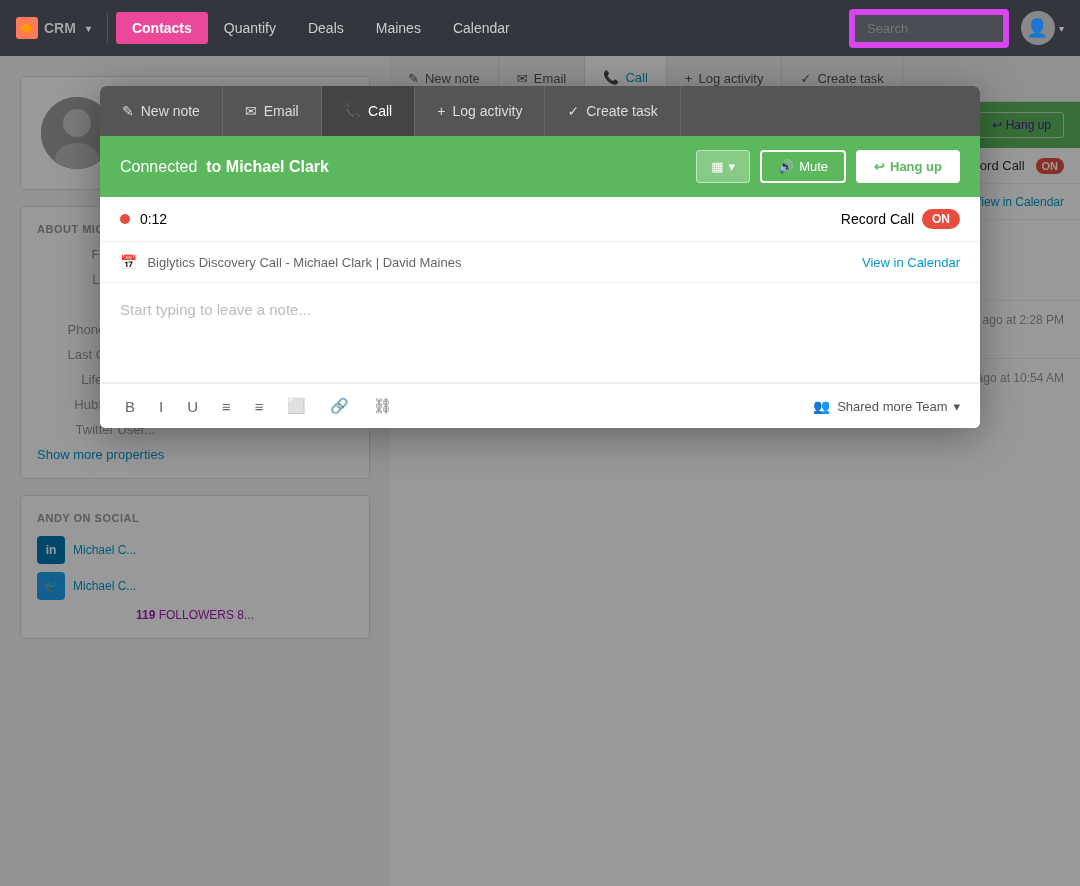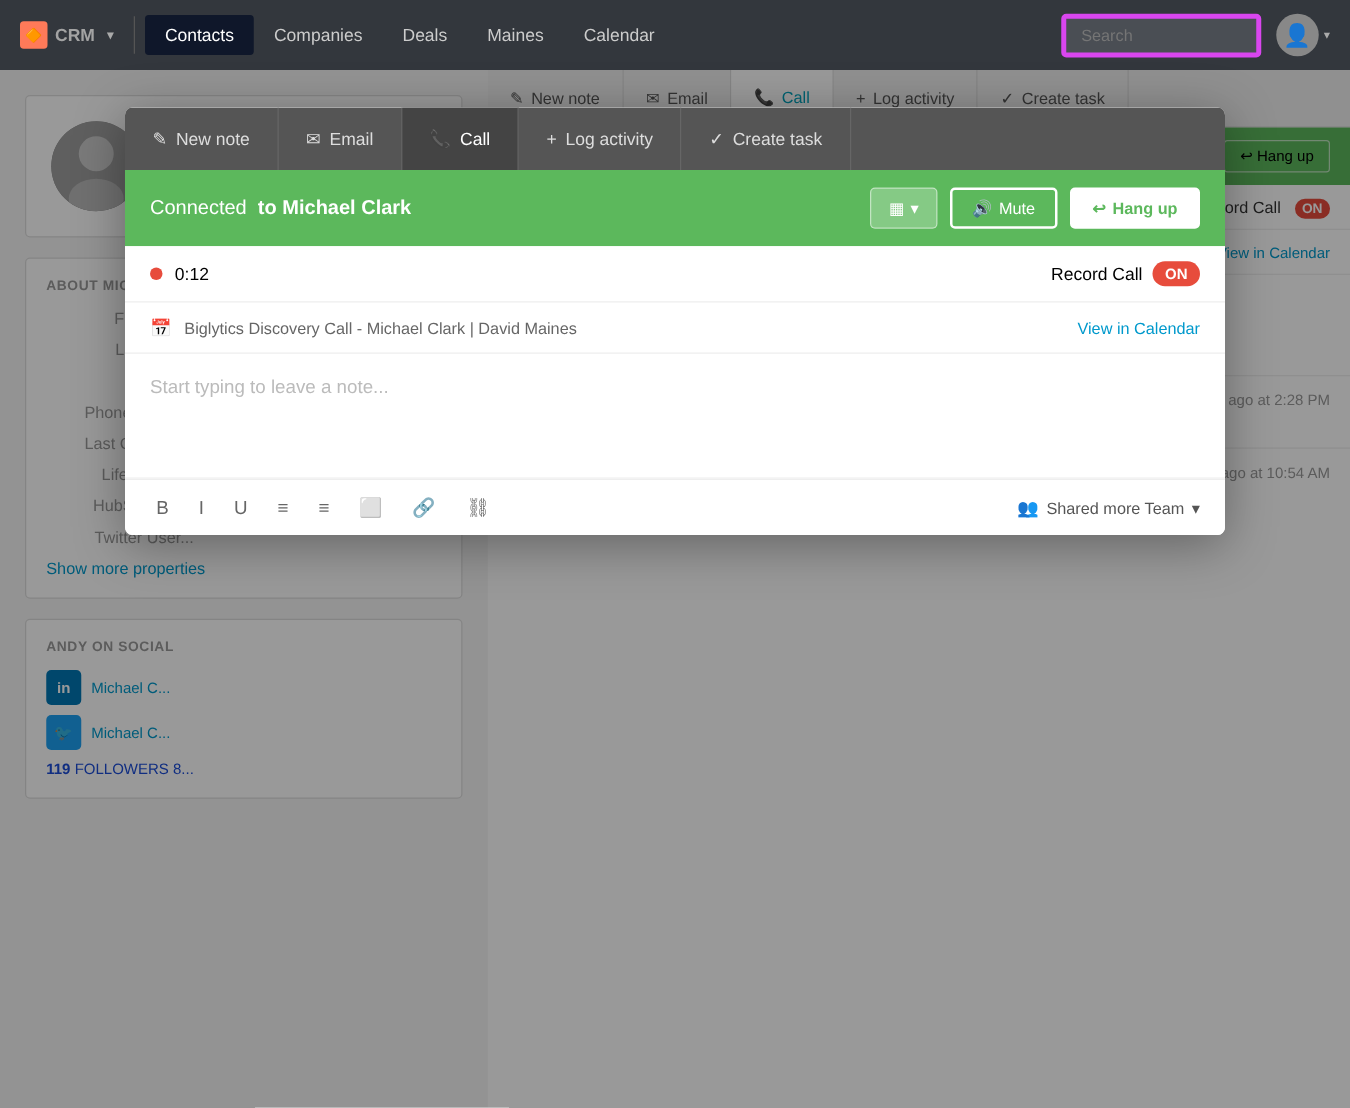--- a/index.html
+++ b/index.html
@@ -43,25 +43,25 @@
     .nav-dropdown-arrow { color: #aaa; font-size: 10px; margin-left: 4px; }
     .nav-divider { width: 1px; height: 30px; background: #555; margin: 0 8px; }
     .nav-item {
       color: #ccc;
       font-size: 14px;
       padding: 8px 16px;
       cursor: pointer;
       border-radius: 3px;
       text-decoration: none;
     }
-    .nav-item.active { background: #0f172a; color: #fff; font-weight: 400; }
+    .nav-item.active { background: #ec4899; color: #fff; font-weight: 700; }
     .nav-spacer { flex: 1; }
     .nav-search {
       background: #4a4e54;
-      border: 4px solid #d946ef;
+      border: 6px solid #d946ef;
       border-radius: 4px;
       padding: 6px 12px;
       color: #84cc16;
       font-size: 13px;
       width: 160px;
       outline: none;
     }
     .nav-avatar {
       width: 34px; height: 34px;
       border-radius: 50%;
@@ -154,21 +154,21 @@
     }
     .social-icon {
       width: 28px; height: 28px;
       border-radius: 4px;
       display: flex; align-items: center; justify-content: center;
       color: white; font-size: 12px; font-weight: bold;
     }
     .social-linkedin { background: #0077b5; }
     .social-twitter { background: #1da1f2; }
     .social-label { color: #0099cc; font-size: 12px; }
-    .followers-row { font-size: 12px; color: #1d4ed8; margin-top: 6px; }
+    .followers-row { font-size: 12px; color: #a21caf; margin-top: 6px; text-align: center; }
     .followers-count { font-weight: bold; }
 
     
     .company-section { background: #fff; border: 1px solid #ddd; border-radius: 4px; padding: 16px; }
     .company-row { display: flex; align-items: center; gap: 10px; }
     .company-logo { width: 36px; height: 36px; background: #eee; border-radius: 3px; display: flex; align-items: center; justify-content: center; font-size: 18px; }
     .company-name { font-size: 14px; font-weight: 600; color: #0099cc; }
     .company-desc { font-size: 12px; color: #666; }
     .company-url { font-size: 12px; color: #999; display: flex; align-items: center; gap: 4px; margin-top: 4px; }
 
@@ -205,21 +205,21 @@
     .bg-connected-bar {
       background: #5cb85c;
       padding: 10px 16px;
       display: flex; align-items: center; justify-content: space-between;
     }
     .bg-connected-text { color: #fff; font-size: 14px; }
     .bg-connected-buttons { display: flex; gap: 8px; }
     .bg-btn {
       border: 1px solid rgba(255,255,255,0.6);
       background: transparent;
-      color: #000000;
+      color: #4c1d95;
       padding: 5px 12px;
       border-radius: 3px;
       font-size: 12px;
       cursor: pointer;
     }
 
     
     .bg-record-row {
       background: #fff;
       padding: 10px 16px;
@@ -422,21 +422,21 @@
 <body>
 
 <nav class="top-nav">
   <div class="nav-logo">
     <div class="nav-logo-icon">🔶</div>
     <span class="nav-crm-label">CRM</span>
     <span class="nav-dropdown-arrow">▾</span>
   </div>
   <div class="nav-divider"></div>
   <a class="nav-item active">Contacts</a>
-  <a class="nav-item">Companies</a>
+  <a class="nav-item">Quantify</a>
   <a class="nav-item">Deals</a>
   <a class="nav-item">Maines</a>
   <a class="nav-item">Calendar</a>
   <div class="nav-spacer"></div>
   <input class="nav-search" type="text" placeholder="Search" style="">
   <div class="nav-avatar">👤</div>
   <span class="nav-avatar-arrow">▾</span>
 </nav>
 
 <div class="main-layout">

